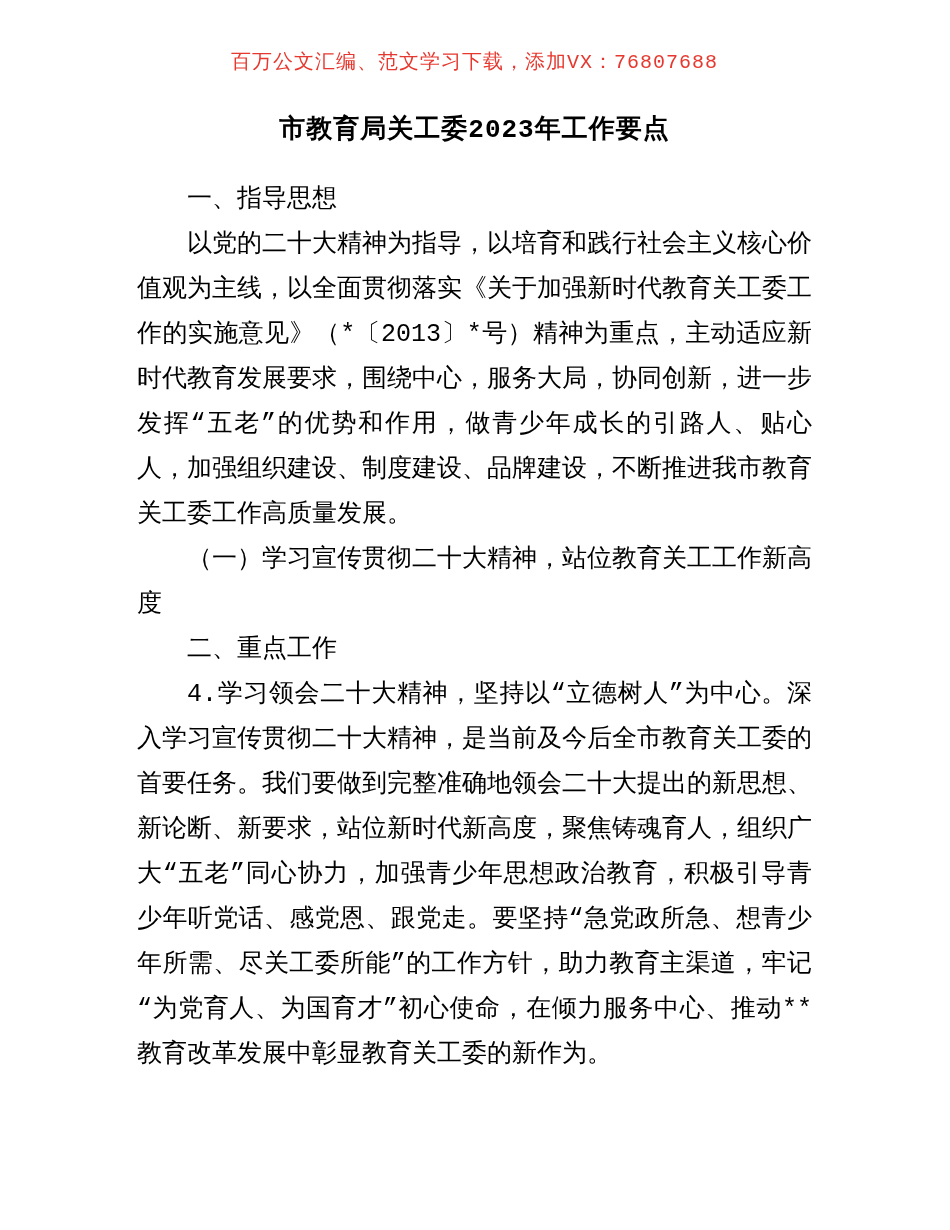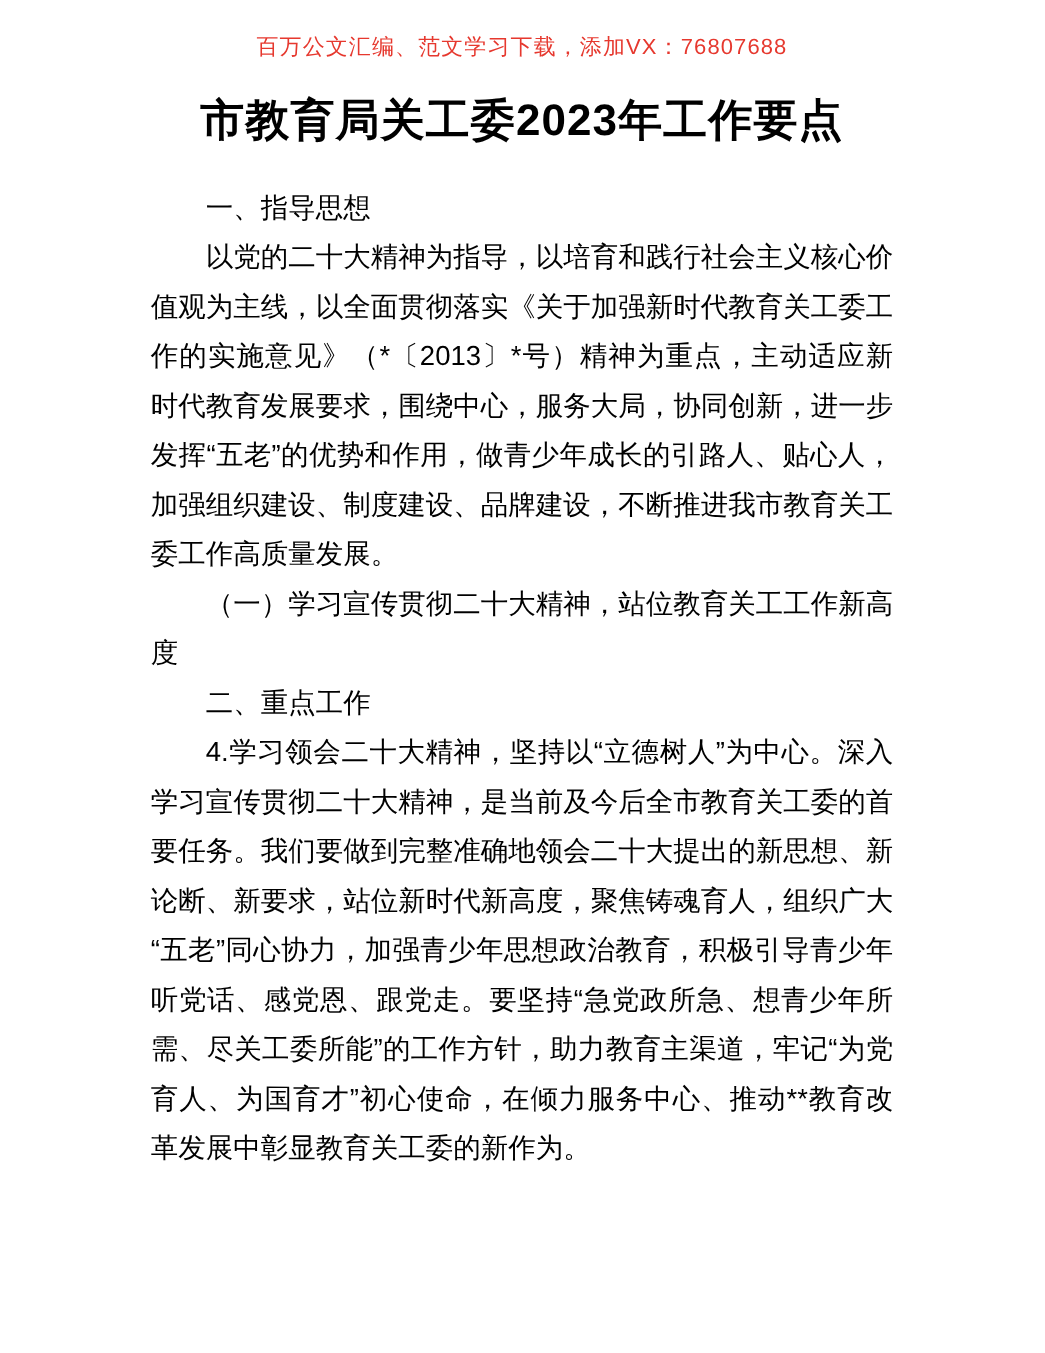--- a/index.html
+++ b/index.html
@@ -7,37 +7,37 @@
     padding: 0;
     background: #ffffff;
   }
   .page {
     position: relative;
     width: 950px;
     height: 1230px;
     margin: 0 auto;
     background: #ffffff;
     color: #000000;
-    font-family: Liberation Sans, sans-serif;
+    font-family: Liberation Mono, monospace;
     overflow: hidden;
     box-sizing: border-box;
-    padding: 28px 138px 0 137px;
+    padding: 48px 138px 0 137px;
   }
   .watermark {
     text-align: center;
     font-size: 20px;
     line-height: 30px;
     color: #e6382e;
     letter-spacing: 1px;
     white-space: nowrap;
   }
   .doc-title {
     margin-top: 22px;
     text-align: center;
-    font-size: 40px;
+    font-size: 26px;
     line-height: 60px;
     font-weight: 700;
     letter-spacing: 1px;
     white-space: nowrap;
   }
   .doc-body {
     font-size: 25px;
     line-height: 45px;
     text-align: justify;
     text-justify: inter-ideograph;

